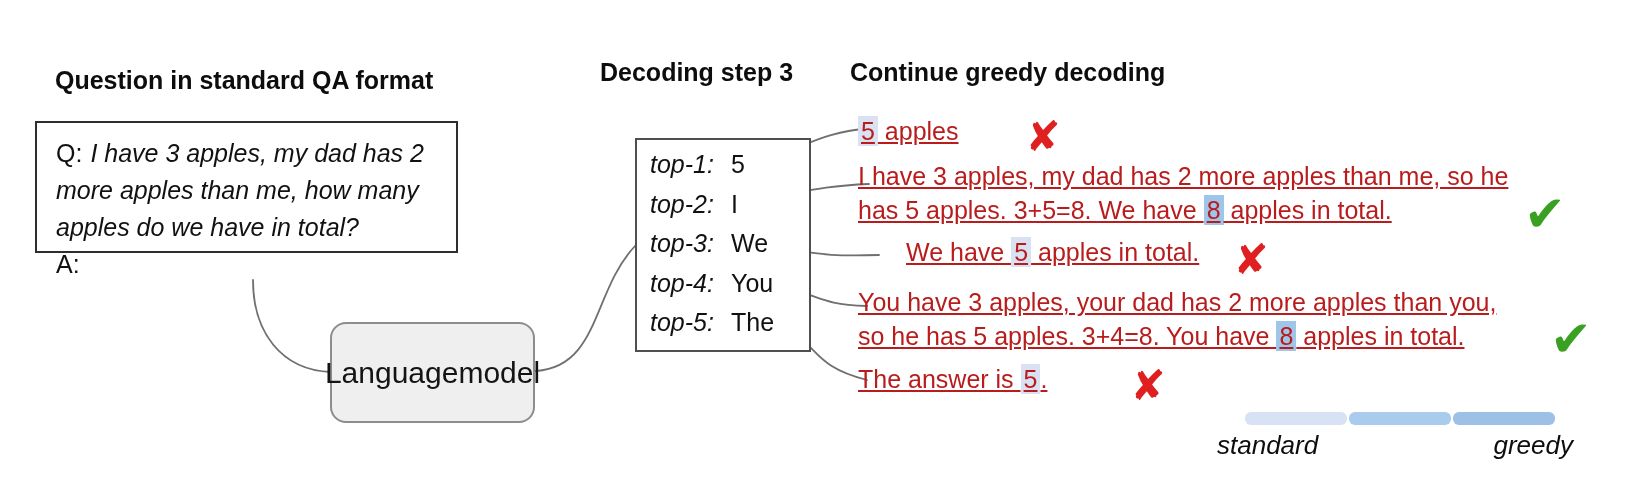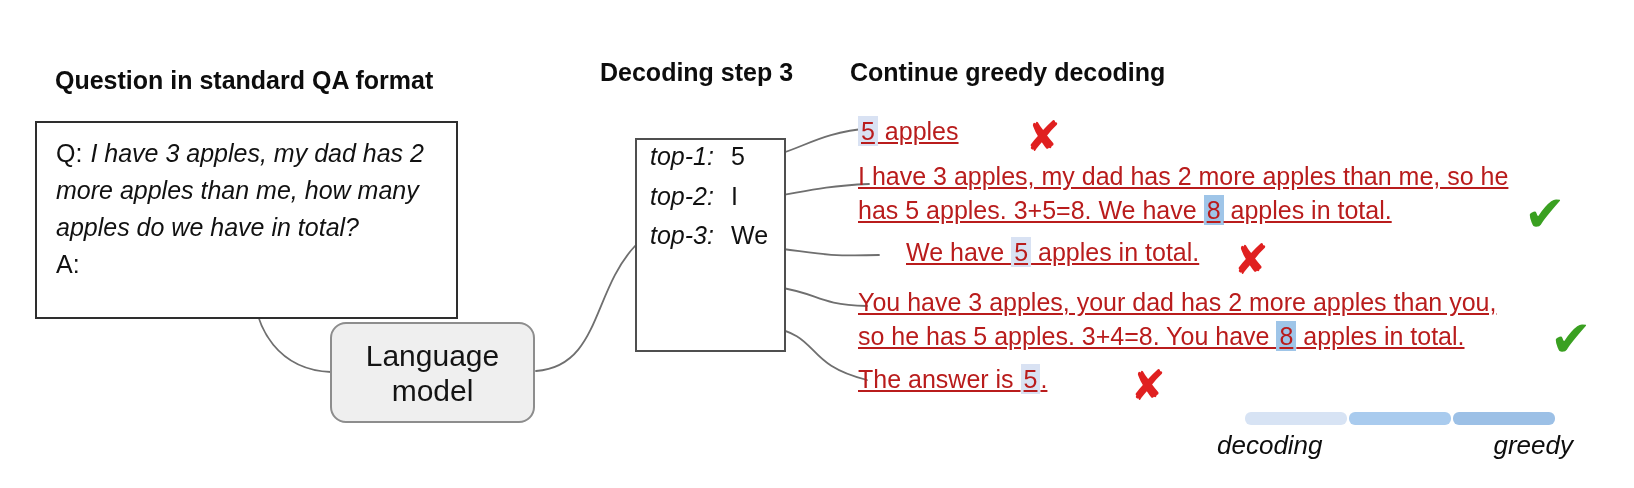--- a/index.html
+++ b/index.html
@@ -15,42 +15,42 @@
     position:absolute;
     font-size:25px;font-weight:bold;color:#0d0d0d;
     white-space:nowrap;
   }
   #q-heading{left:55px;top:66px;}
   #dec-heading{left:600px;top:58px;}
   #cont-heading{left:850px;top:58px;}
 
   
   #question-box{
-    position:absolute;left:35px;top:121px;width:423px;height:198px;
+    position:absolute;left:35px;top:121px;width:423px;height:132px;
     border:2px solid #2e2e2e;background:#fff;box-sizing:border-box;
     padding:12px 14px 0 19px;
     font-size:25px;line-height:37px;
   }
   .q-prefix{margin-right:8px;}
   .q-italic{font-style:italic;}
 
   
   #lm-box{
     position:absolute;left:330px;top:322px;width:205px;height:101px;
     box-sizing:border-box;
     background:#efefef;border:2px solid #8d8d8d;border-radius:16px;
-    display:flex;flex-direction:column;align-items:center;justify-content:center;
+    display:flex;align-items:center;justify-content:center;
     font-size:30px;line-height:35px;color:#141414;
   }
 
   
   #decoding-box{
-    position:absolute;left:635px;top:138px;width:151px;height:214px;
+    position:absolute;left:635px;top:138px;width:176px;height:214px;
     box-sizing:border-box;border:2px solid #4f4f4f;background:#fff;
-    padding-top:2px;padding-left:13px;
+    padding-top:10px;padding-left:13px;
   }
   .dec-row{height:39.5px;font-size:25px;display:flex;align-items:flex-start;line-height:28px;}
   .dec-label{font-style:italic;display:inline-block;width:81px;}
   .dec-token{display:inline-block;}
 
   
   .cont{
     position:absolute;left:858px;
     font-size:25px;line-height:34px;color:#b91c1c;
     white-space:pre-wrap;max-width:690px;text-decoration:underline;
@@ -132,20 +132,28 @@
           <span class="dec-token">5</span>
         </div>
         <div class="dec-row">
           <span class="dec-label">top-2:</span>
           <span class="dec-token">I</span>
         </div>
         <div class="dec-row">
           <span class="dec-label">top-3:</span>
           <span class="dec-token">We</span>
         </div>
+        <div class="dec-row">
+          <span class="dec-label">top-4:</span>
+          <span class="dec-token">You</span>
+        </div>
+        <div class="dec-row">
+          <span class="dec-label">top-5:</span>
+          <span class="dec-token">The</span>
+        </div>
       </div>
   </div>
 
   <div id="cont-0" class="cont"><span class="hl-light">5</span><span> apples</span></div>
   <div id="cont-1" class="cont"><span>I have 3 apples, my dad has 2 more apples than me, so he</span><br><span>has 5 apples. 3+5=8. We have </span><span class="hl-medium">8</span><span> apples in total.</span></div>
   <div id="cont-2" class="cont"><span>We have </span><span class="hl-light">5</span><span> apples in total.</span></div>
   <div id="cont-3" class="cont"><span>You have 3 apples, your dad has 2 more apples than you,</span><br><span>so he has 5 apples. 3+4=8. You have </span><span class="hl-medium">8</span><span> apples in total.</span></div>
   <div id="cont-4" class="cont"><span>The answer is </span><span class="hl-light">5</span><span>.</span></div>
 
   <span id="mark-0" class="mark mark-cross">✘</span>
@@ -153,17 +161,17 @@
   <span id="mark-2" class="mark mark-cross">✘</span>
   <span id="mark-3" class="mark mark-check">✔</span>
   <span id="mark-4" class="mark mark-cross">✘</span>
 
   <div id="legend-bar">
     <div id="legend-seg-1" class="legend-seg"></div>
     <div id="legend-seg-2" class="legend-seg"></div>
     <div id="legend-seg-3" class="legend-seg"></div>
   </div>
   <div id="legend-labels">
-    <span>decoding</span>
+    <span>standard</span>
     <span>greedy</span>
   </div>
 
 </div>
 
 </body></html>

